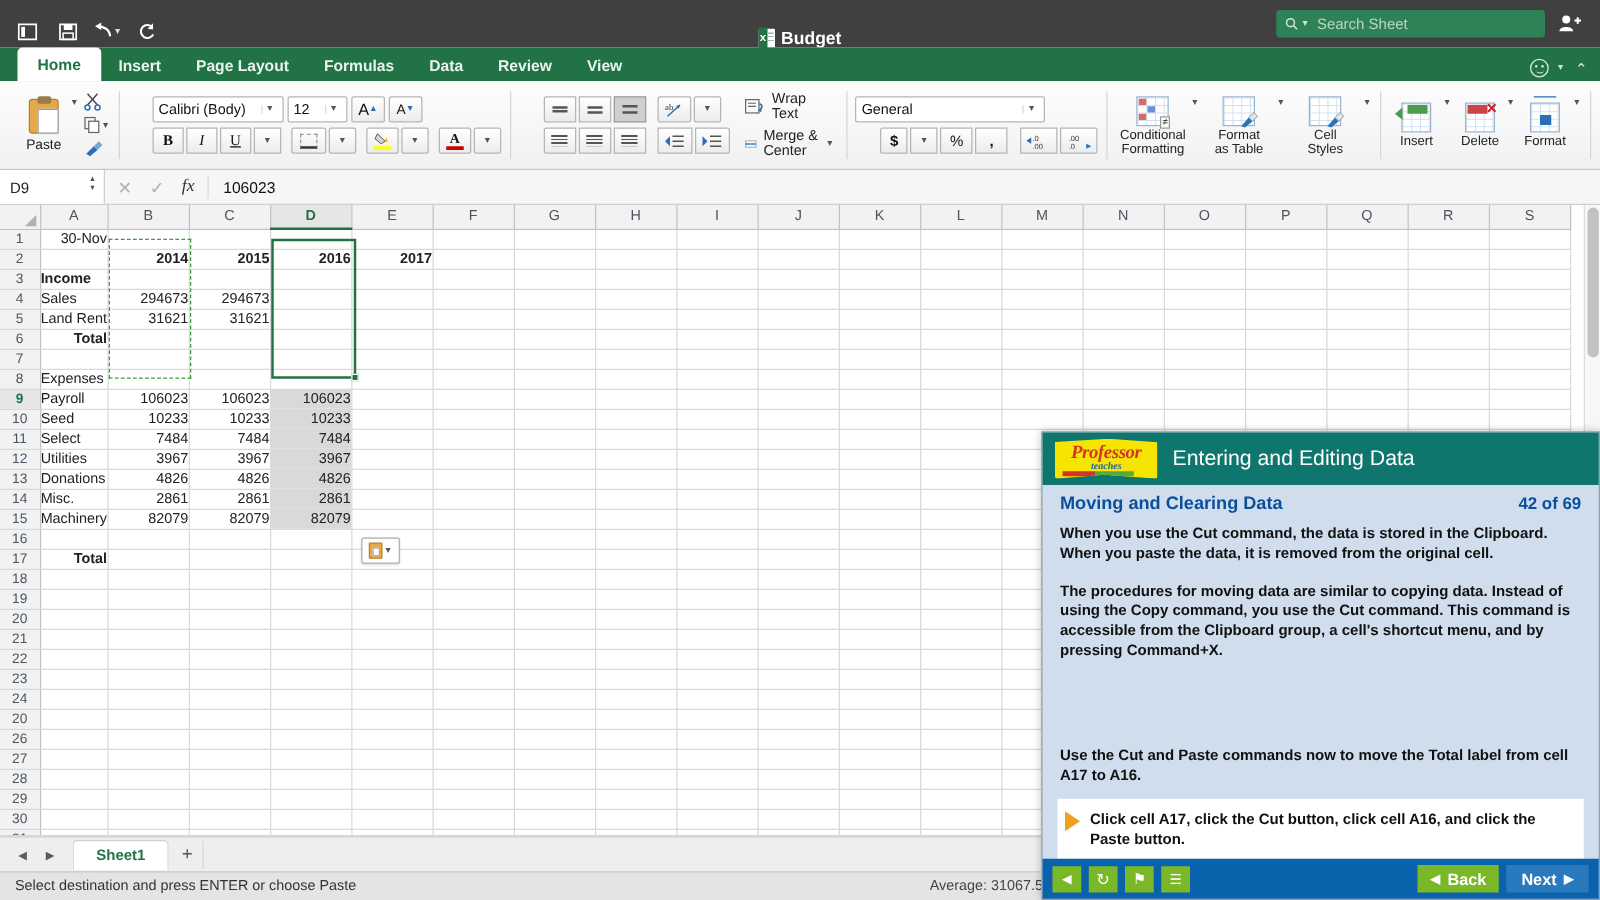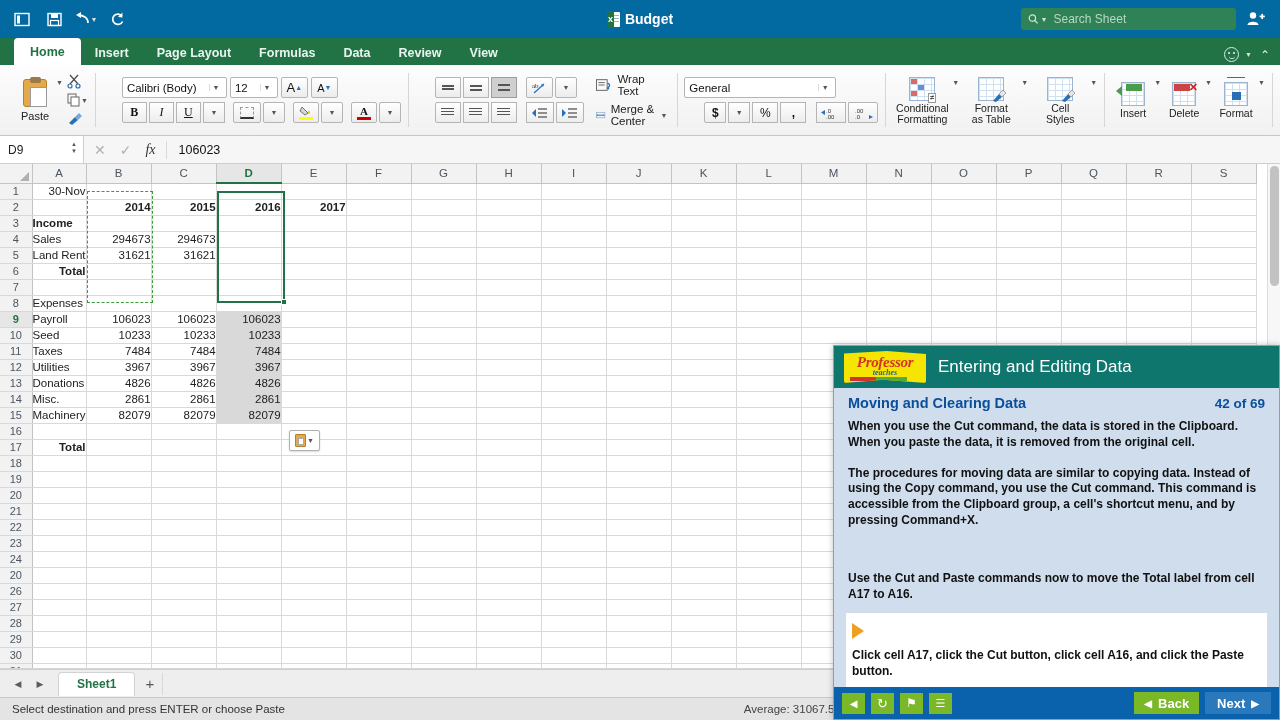--- a/index.html
+++ b/index.html
@@ -9,22 +9,22 @@
     font-family:"Liberation Sans", sans-serif;
     font-size:12px; color:#222;
     background:#fff;
     -webkit-font-smoothing:antialiased;
   }
   #app { position:relative; width:1280px; height:720px; }
 
   
   .titlebar {
     position:absolute; left:0; top:0; width:1280px; height:38px;
-    background:#0369a1;
-    display:flex; align-items:center;
+    background:#404040;
+    display:flex; align-items:flex-end;
   }
   .qat { display:flex; align-items:center; gap:4px; padding-left:8px; }
   .qat-btn {
     width:28px; height:26px; display:flex; align-items:center; justify-content:center;
     color:#fff; cursor:default;
   }
   .qat-btn svg { display:block; }
   .caret-sm { font-size:7px; color:#cfe3d6; margin-left:-2px; }
   .app-title {
     position:absolute; left:0; right:0; text-align:center;
@@ -239,21 +239,21 @@
     background:linear-gradient(to right,#d4332a 0 45%,#57a93a 45% 100%); }
   .tut-title { color:#fff; font-size:17px; }
   .tut-sub { display:flex; align-items:baseline; justify-content:space-between; padding:7px 14px 2px 14px;}
   .tut-sub h3 { margin:0; color:#0a4f9c; font-size:14.5px; font-weight:bold;}
   .tut-count { color:#0a4f9c; font-size:13.5px; font-weight:bold;}
   .tut-body { padding:6px 14px 0 14px; font-size:12px; color:#111; font-weight:bold; line-height:15.8px; flex:1;}
   .tut-body p { margin:0 0 15px 0; }
   .tut-task { padding:0 14px; font-size:12px; font-weight:bold; line-height:15.8px; color:#111;}
   .tut-action {
     margin:10px 12px 0 12px; background:#ffffff; padding:8px 8px 8px 6px;
-    display:flex; gap:8px; align-items:flex-start; font-size:12px; font-weight:bold; line-height:16px; color:#111;flex-direction:column;
+    display:flex; gap:8px; align-items:flex-start; font-size:12px; font-weight:bold; line-height:16px; color:#111;
   }
   .tri { width:0; height:0; border-style:solid; border-width:8px 0 8px 12px;
     border-color:transparent transparent transparent #f0a020; margin-top:2px; flex:none;}
   .tut-foot {
     height:32px; background:#0a62ad; display:flex; align-items:center; padding:0 8px; gap:6px; margin-top:auto;
   }
   .gbtn { width:23px; height:21px; background:#7ab828; display:flex; align-items:center; justify-content:center; color:#fff; }
   .spacer { flex:1; }
   .backbtn { height:22px; background:#7ab828; color:#fff; font-size:13px; font-weight:bold;
     display:flex; align-items:center; gap:6px; padding:0 10px;}
@@ -892,21 +892,21 @@
             <td class="cell"></td>
             <td class="cell"></td>
             <td class="cell"></td>
             <td class="cell"></td>
             <td class="cell"></td>
             <td class="cell"></td>
             <td class="cell"></td>
           </tr>
           <tr>
             <td class="rowh">11</td>
-            <td class="cell">Taxes</td>
+            <td class="cell">Select</td>
             <td class="cell r">7484</td>
             <td class="cell r">7484</td>
             <td class="cell r sel">7484</td>
             <td class="cell"></td>
             <td class="cell"></td>
             <td class="cell"></td>
             <td class="cell"></td>
             <td class="cell"></td>
             <td class="cell"></td>
             <td class="cell"></td>

